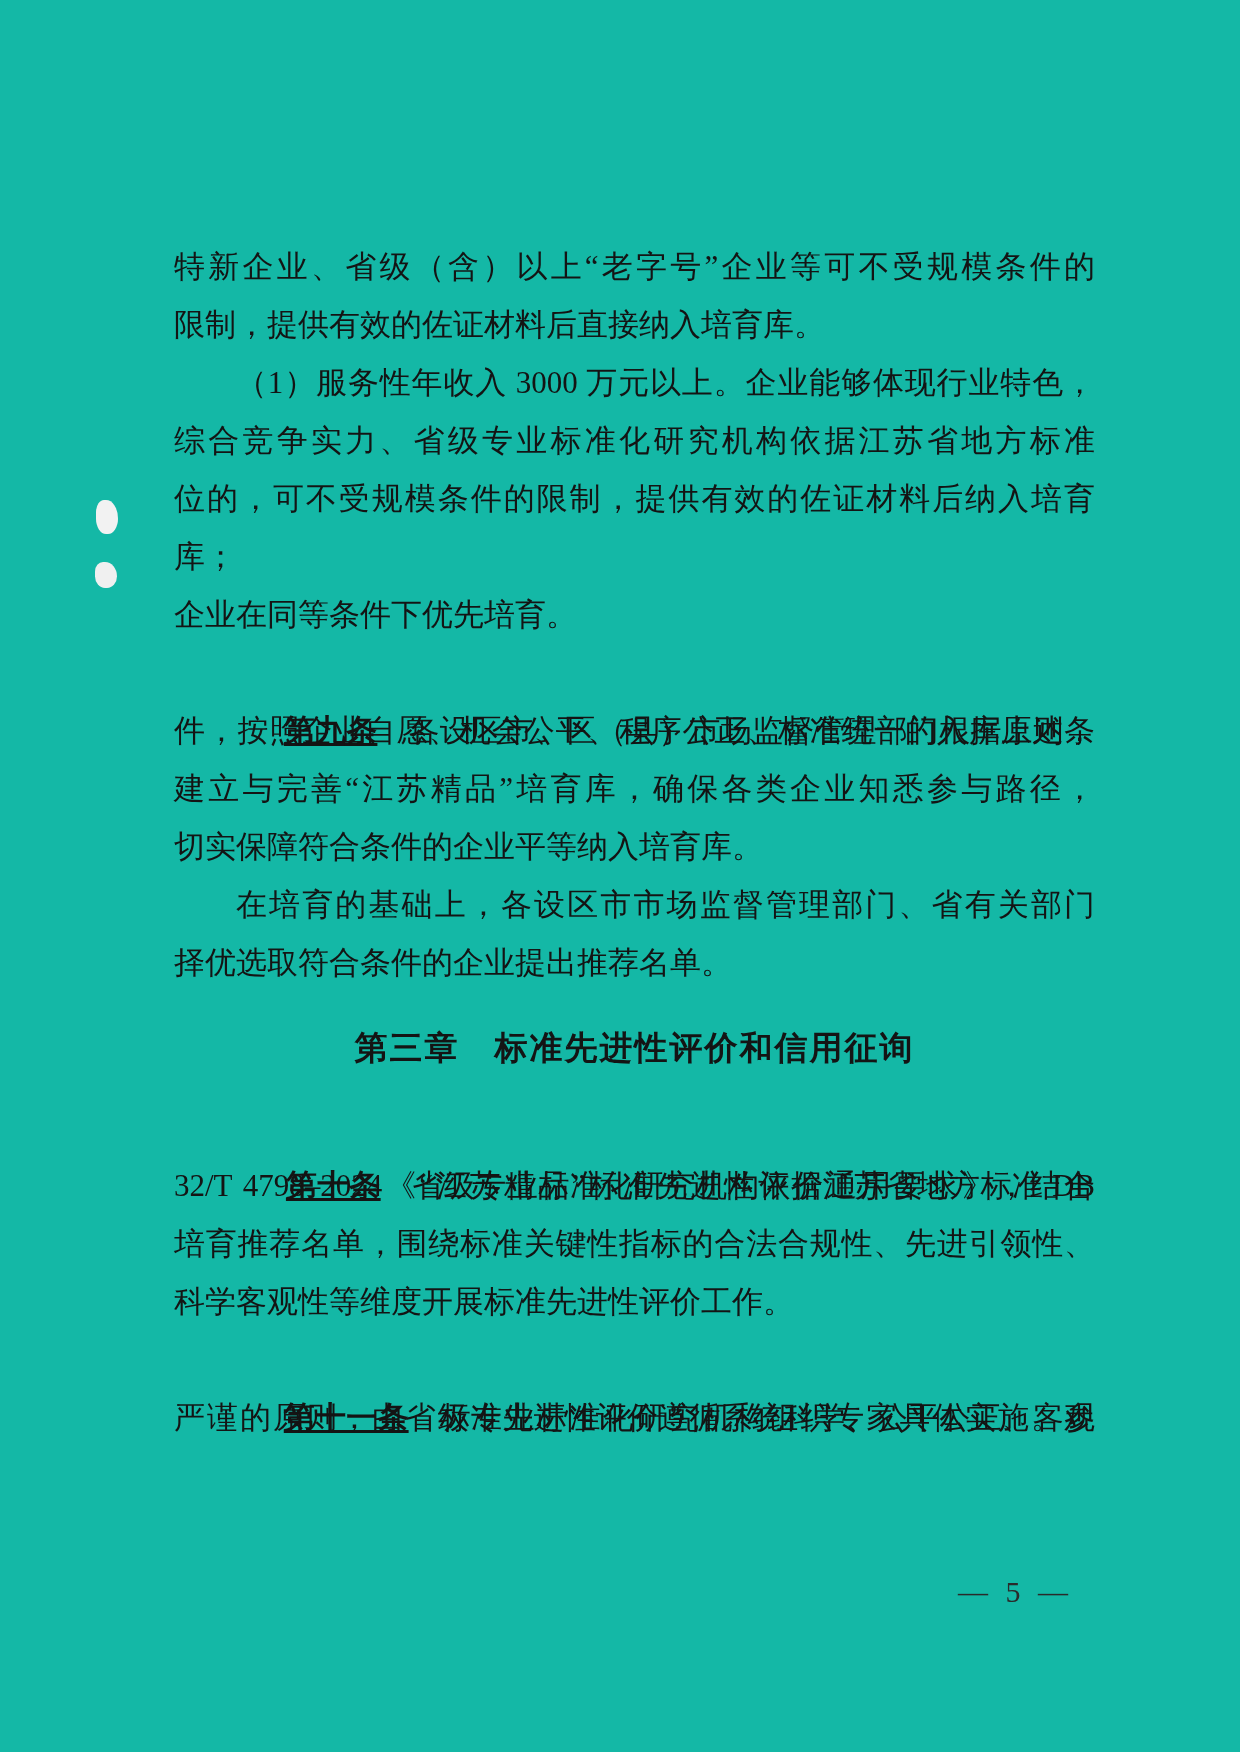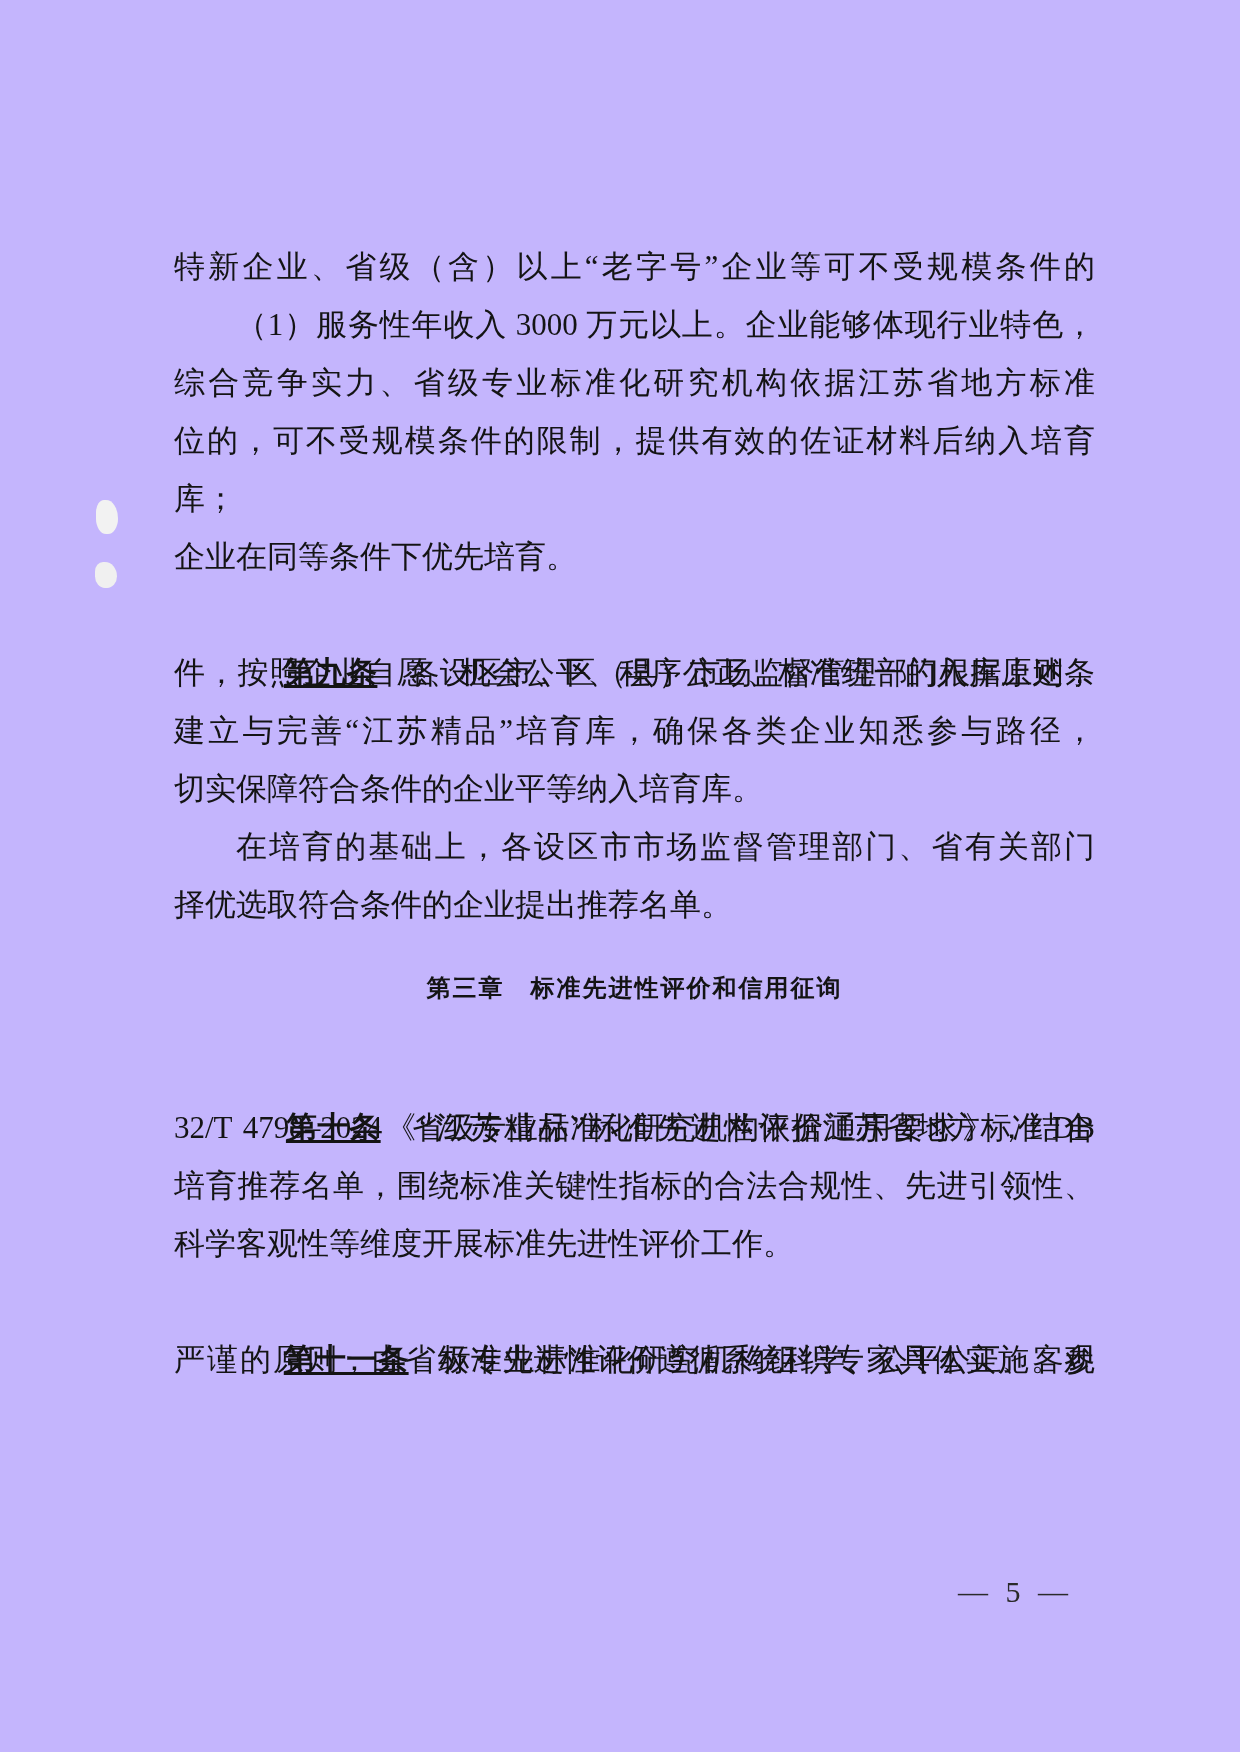--- a/index.html
+++ b/index.html
@@ -8,21 +8,21 @@
     height: 1752px;
     background: #ffffff;
     position: relative;
     overflow: hidden;
     font-family: "Liberation Serif", "DejaVu Serif", serif;
     color: #141414;
   }
   .page {
     position: absolute;
     inset: 0;
-    background: #c4b5fd;
+    background: #14b8a6;
   }
   .doc {
     position: absolute;
     left: 174px;
     top: 238px;
     width: 921px;
     font-size: 31px;
     line-height: 58px;
     text-rendering: optimizeLegibility;
   }
@@ -40,23 +40,23 @@
   .bold-lead {
     font-family: "Liberation Sans", "DejaVu Sans", sans-serif;
     font-weight: 700;
     text-decoration: underline;
   }
   .chapter-heading {
     height: 58px;
     line-height: 58px;
     margin: 27px 0 22px 0;
     text-align: center;
-    font-family: Liberation Mono, monospace;
+    font-family: Liberation Sans, sans-serif;
     font-weight: 700;
-    font-size: 24px;
+    font-size: 33px;
     letter-spacing: 2px;
   }
   .page-number {
     position: absolute;
     top: 1570px;
     right: 167px;
     font-size: 30px;
     line-height: 44px;
     letter-spacing: 5px;
     color: #2a2a2a;
@@ -77,20 +77,21 @@
 <body>
 
 <div class="page">
 
   <div class="scan-artifact a1"></div>
   <div class="scan-artifact a2"></div>
 
   <div class="doc">
 
     <div class="line fill">特新企业、省级（含）以上“老字号”企业等可不受规模条件的</div>
+    <div class="line">限制，提供有效的佐证材料后直接纳入培育库。</div>
     <div class="line fill indent">（1）服务性年收入 3000 万元以上。企业能够体现行业特色，</div>
     <div class="line fill">综合竞争实力、省级专业标准化研究机构依据江苏省地方标准</div>
     <div class="line fill">位的，可不受规模条件的限制，提供有效的佐证材料后纳入培育</div>
     <div class="line">库；</div>
     <div class="line">企业在同等条件下优先培育。</div>
 
     <div class="line fill indent">
       <span class="bold-lead">第九条</span><span>　各设区市、区（县）市场监督管理部门根据上述条</span>
     </div>
 

